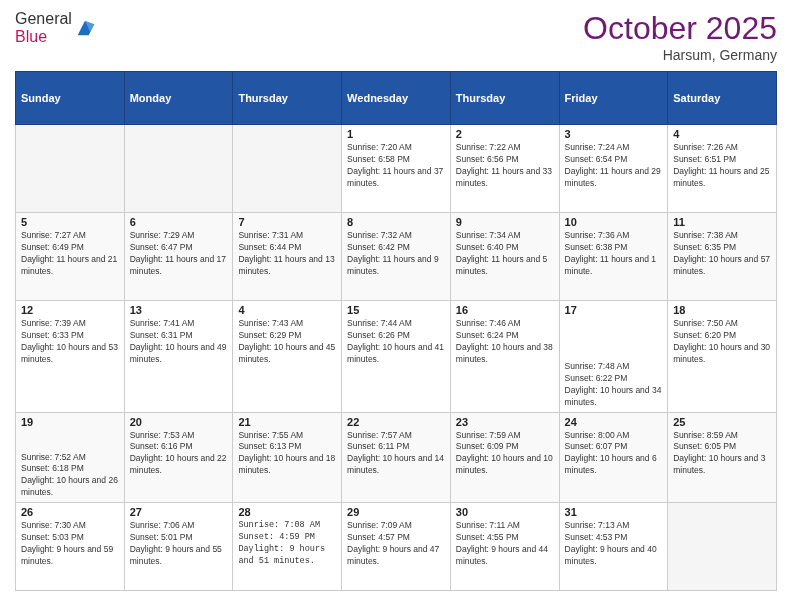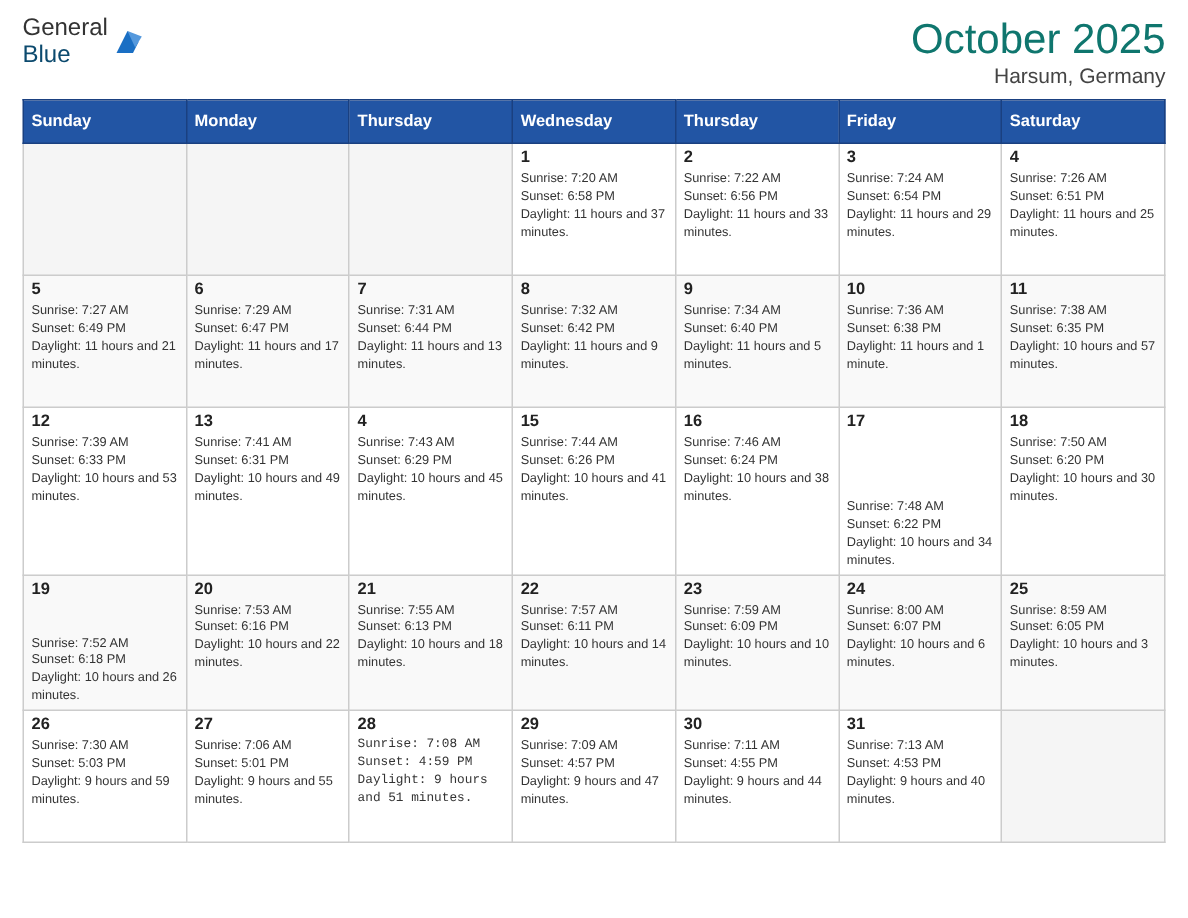--- a/index.html
+++ b/index.html
@@ -19,50 +19,50 @@
       display: flex;
       justify-content: space-between;
       align-items: flex-start;
       margin-bottom: 8px;
     }
     .logo {
       display: flex;
       align-items: center;
     }
     .logo-general { color: #333; }
-    .logo-blue { color: #0c4a6e; }
+    .logo-blue { color: #be185d; }
     .logo-icon {
       width: 22px;
       height: 22px;
       margin-left: 2px;
     }
     .title-block {
       text-align: right;
     }
     .month-title {
-      font-size: 28px;
+      font-size: 32px;
       font-weight: normal;
-      color: #0f766e;
+      color: #701a75;
     }
     .location {
       font-size: 14px;
       color: #444;
     }
     .calendar {
       width: 100%;
       border-collapse: collapse;
       border: 1px solid #ccc;
       table-layout: fixed;
     }
     .calendar th {
       background: #2255a4;
       color: #fff;
       font-size: 11px;
       font-weight: bold;
-      padding: 8px 5px;
+      padding: 20px 5px;
       text-align: left;
       border: 1px solid #1a4080;
     }
     .calendar td {
       border: 1px solid #ccc;
       vertical-align: top;
       padding: 3px 5px;
       font-size: 9px;
       color: #333;
       height: 88px;

